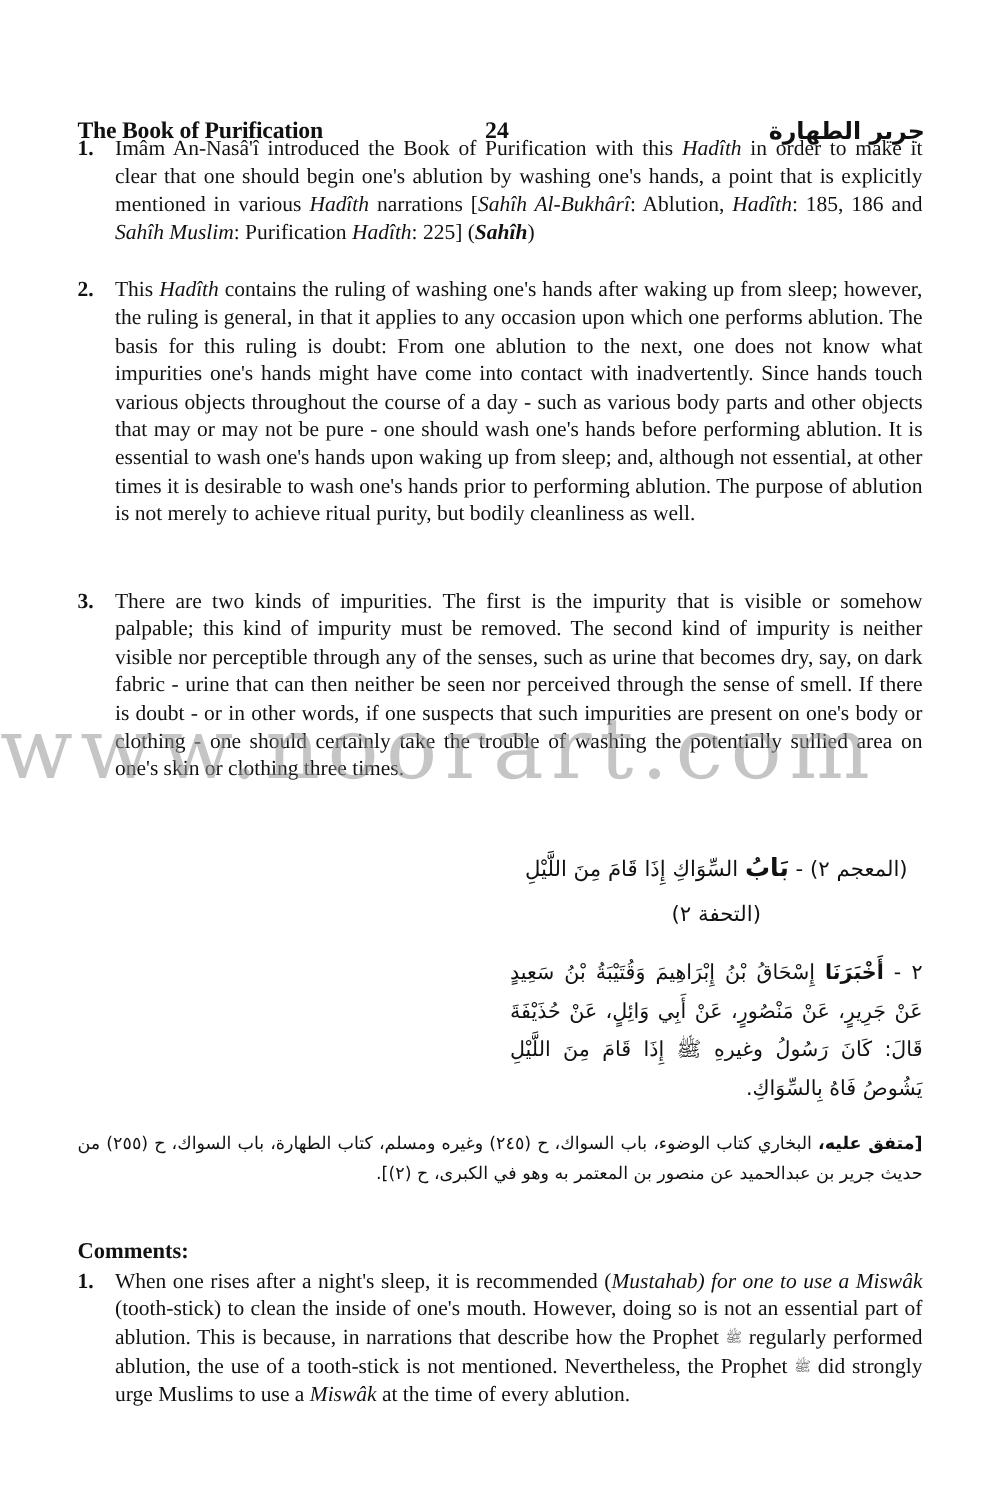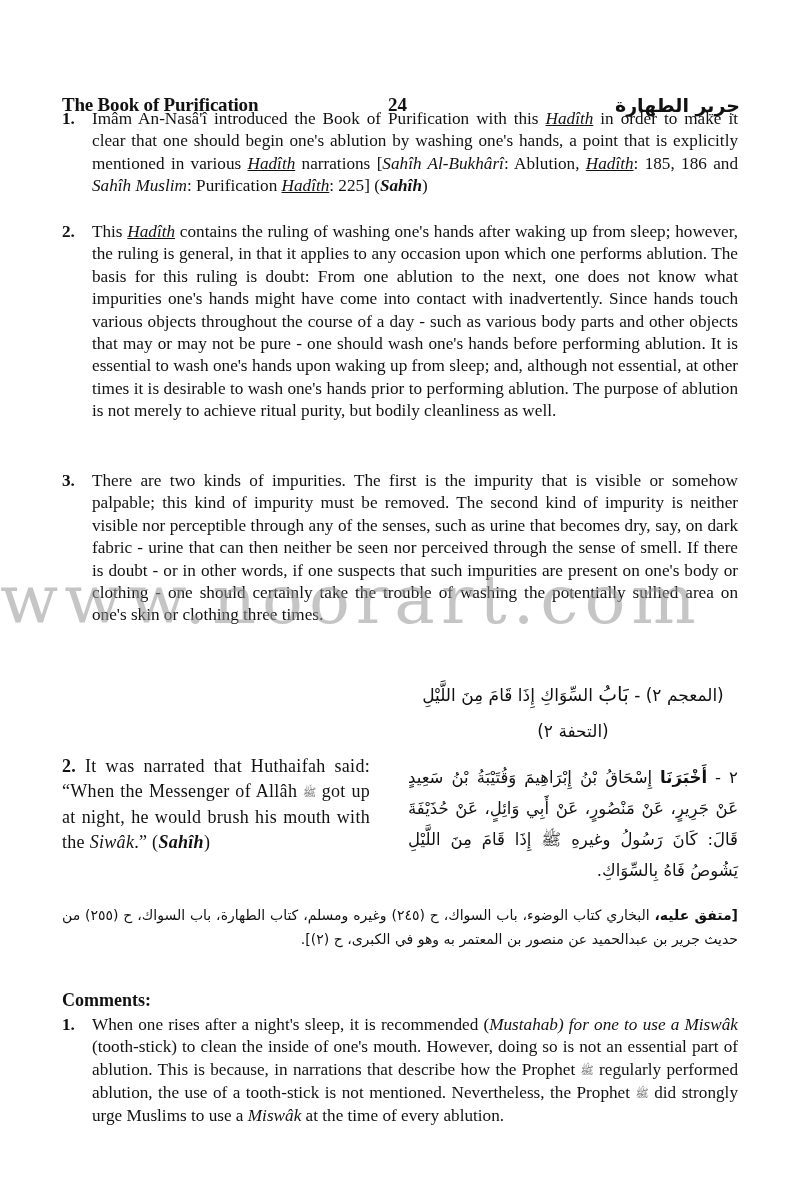--- a/index.html
+++ b/index.html
@@ -8,29 +8,29 @@
   .page { position: absolute; left: 0; top: 0; width: 800px; height: 1198px; }
   .header { position: absolute; top: 58px; left: 62px; width: 678px; height: 24px; margin-top: 36px; }
   .header .left { position: absolute; left: 0; top: 0; font-size: 19px; font-weight: bold; letter-spacing: -0.2px; }
   .header .num { position: absolute; left: 326px; top: 0; font-size: 19px; font-weight: bold; }
   .header .right { position: absolute; right: 0; top: 0; font-size: 19px; font-weight: bold; direction: rtl; font-family: "DejaVu Sans", sans-serif; }
 
   .note { position: absolute; left: 62px; width: 676px; font-size: 17.2px; line-height: 22.4px; text-align: justify; }
   .note .n { position: absolute; left: 0; top: 0; font-weight: bold; width: 30px; }
   .note .t { margin-left: 30px; }
   .note i { font-style: italic; }
-  .ul { text-decoration: underline; }
+  .ul { }
 
   .chap-title { position: absolute; left: 62px; top: 673px; width: 310px; font-size: 18.5px; font-weight: bold; line-height: 24px; }
   .hadith-en { position: absolute; left: 62px; top: 754px; width: 308px; font-size: 18px; line-height: 25px; text-align: justify; letter-spacing: 0.3px; }
   .hadith-en b { font-weight: bold; }
 
   .ar { font-family: "DejaVu Sans", sans-serif; direction: rtl; text-align: right; color: #111; }
   .ar-chap { position: absolute; right: 62px; top: 676px; width: 330px; font-size: 17px; line-height: 36px; text-align: center; }
-  .ar-chap .bab { font-weight: normal; font-size: 20px; }
+  .ar-chap .bab { font-weight: bold; font-size: 20px; }
   .ar-hadith { position: absolute; right: 62px; top: 762px; width: 330px; font-size: 16.5px; line-height: 31px; text-align: justify; }
   .ar-hadith b { font-weight: bold; }
   .ar-takhrij { position: absolute; left: 62px; top: 903px; width: 676px; font-size: 14px; line-height: 24px; text-align: justify; }
   .ar-takhrij b { font-weight: bold; }
 
   .comments-h { position: absolute; left: 62px; top: 990px; font-size: 18px; font-weight: bold; }
   .comment { top: 1014px; }
 
   .watermark { position: absolute; left: 0; top: 560px; width: 800px; font-family: "DejaVu Serif", serif;
                font-size: 68px; letter-spacing: 6px; color: rgba(150,150,150,0.55); white-space: nowrap; pointer-events: none; line-height: 80px; }
@@ -60,21 +60,20 @@
   <div class="note" style="top:470px">
     <span class="n">3.</span>
     <div class="t">There are two kinds of impurities. The first is the impurity that is visible or somehow palpable; this kind of impurity must be removed. The second kind of impurity is neither visible nor perceptible through any of the senses, such as urine that becomes dry, say, on dark fabric - urine that can then neither be seen nor perceived through the sense of smell. If there is doubt - or in other words, if one suspects that such impurities are present on one's body or clothing - one should certainly take the trouble of washing the potentially sullied area on one's skin or clothing three times.</div>
   </div>
 
   <div class="watermark">www.noorart.com</div>
 
 
   <div class="ar ar-chap"><span>(المعجم ٢) - </span><span class="bab">بَابُ</span><span> السِّوَاكِ إِذَا قَامَ مِنَ اللَّيْلِ</span><span> (التحفة ٢)</span></div>
 
-  <div class="hadith-en"><b>2.</b><span> It was narrated that Huthaifah said: “When the Messenger of Allâh </span><span class="pbuh">ﷺ</span><span> got up at night, he would brush his mouth with the </span><i>Siwâk</i><span>.” (</span><b><i>Sahîh</i></b><span>)</span></div>
 
   <div class="ar ar-hadith"><span>٢ - </span><b>أَخْبَرَنَا</b><span> إِسْحَاقُ بْنُ إِبْرَاهِيمَ وَقُتَيْبَةُ بْنُ سَعِيدٍ عَنْ جَرِيرٍ، عَنْ مَنْصُورٍ، عَنْ أَبِي وَائِلٍ، عَنْ حُذَيْفَةَ قَالَ: كَانَ رَسُولُ وغيرهِ ﷺ إِذَا قَامَ مِنَ اللَّيْلِ يَشُوصُ فَاهُ بِالسِّوَاكِ.</span></div>
 
   <div class="ar ar-takhrij"><b>[متفق عليه،</b><span> البخاري كتاب الوضوء، باب السواك، ح (٢٤٥) وغيره ومسلم، كتاب الطهارة، باب السواك، ح (٢٥٥) من حديث جرير بن عبدالحميد عن منصور بن المعتمر به وهو في الكبرى، ح (٢)].</span></div>
 
   <div class="comments-h">Comments:</div>
   <div class="note comment">
     <span class="n">1.</span>
     <div class="t"><span>When one rises after a night's sleep, it is recommended (</span><i>Mustahab) for one to use a Miswâk</i><span> (tooth-stick) to clean the inside of one's mouth. However, doing so is not an essential part of ablution. This is because, in narrations that describe how the Prophet </span><span class="pbuh">ﷺ</span><span> regularly performed ablution, the use of a tooth-stick is not mentioned. Nevertheless, the Prophet </span><span class="pbuh">ﷺ</span><span> did strongly urge Muslims to use a </span><i>Miswâk</i><span> at the time of every ablution.</span></div>
   </div>

